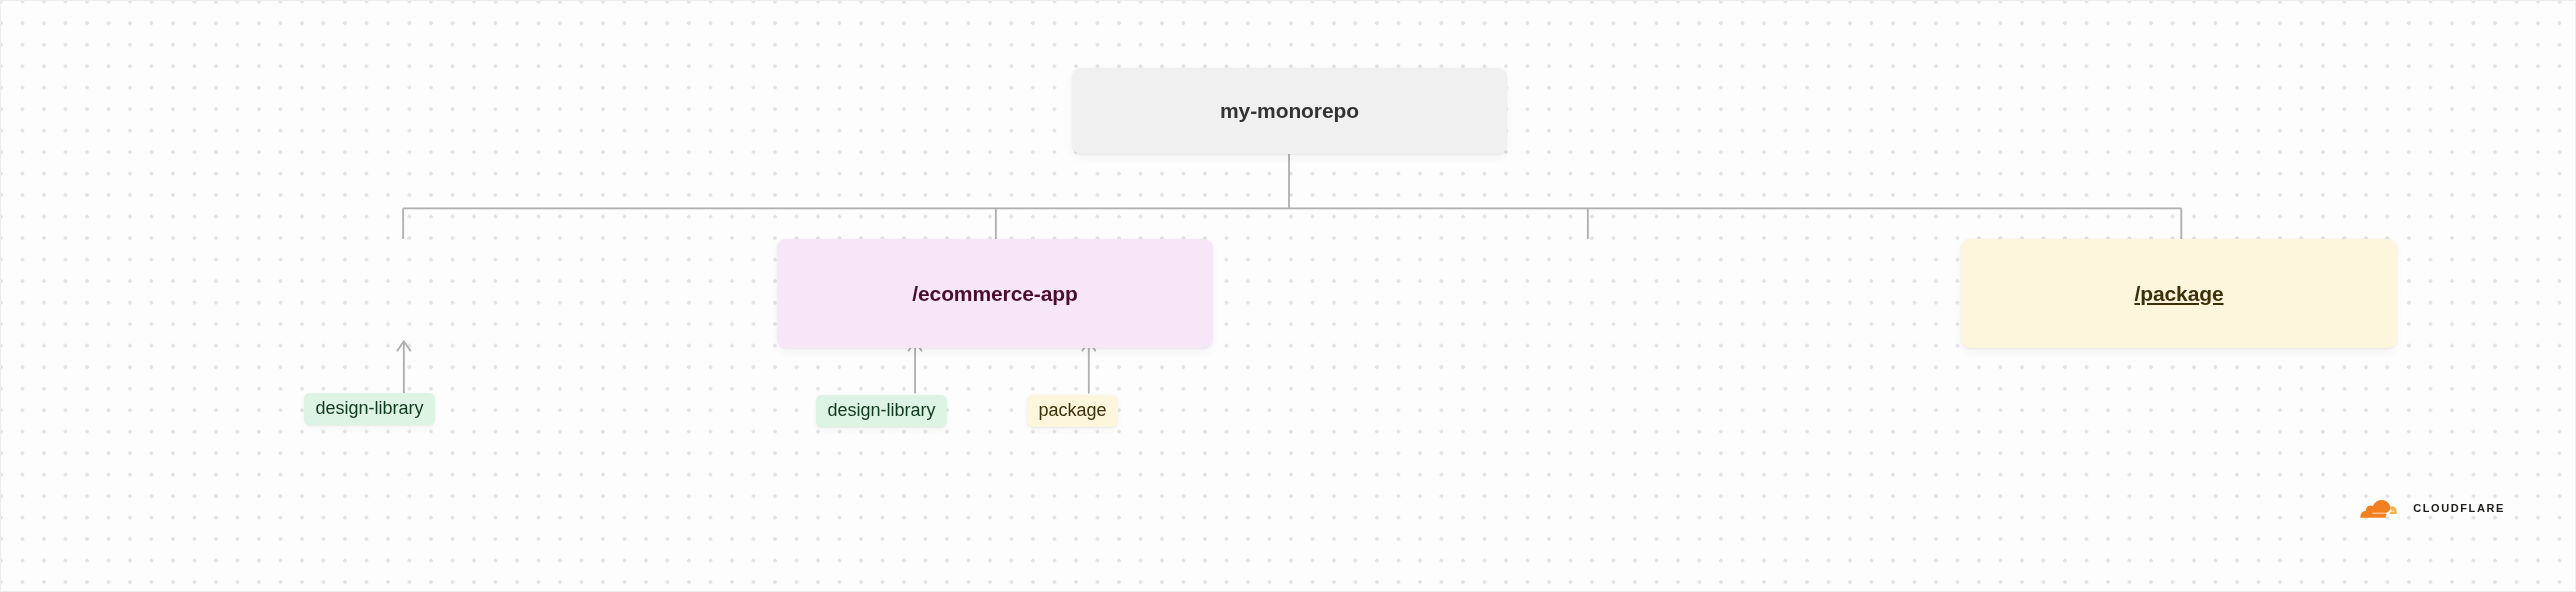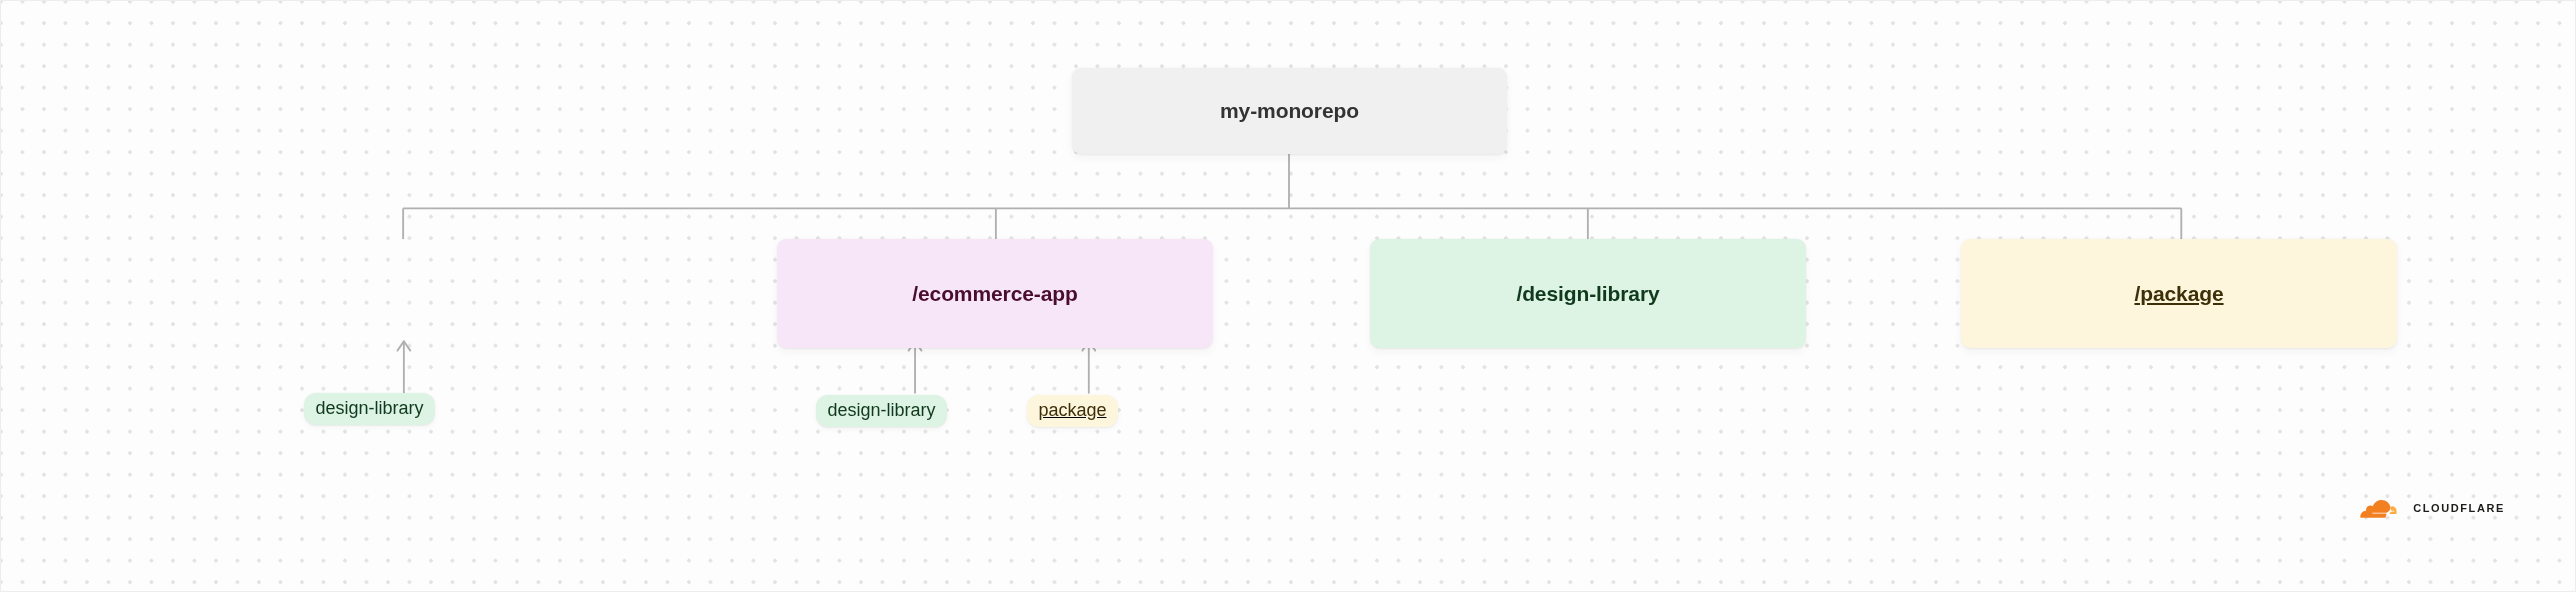--- a/index.html
+++ b/index.html
@@ -65,33 +65,33 @@
   .node.yellow     { background: #fdf6dd; }
   .node.yellow .node-label { color: #3d3008; text-decoration: underline; }
 
   
   .pill {
     position: absolute;
     box-sizing: border-box;
     display: flex;
     align-items: center;
     justify-content: center;
-    border-radius: 12px;
+    border-radius: 6px;
     height: 31.5px;
     padding: 0 11.4px;
     box-shadow: 0 0.7px 1.4px rgba(0,0,0,0.05), 0 2.1px 6.4px rgba(0,0,0,0.04);
   }
   .pill-label {
     font-size: 18px;
     font-weight: normal;
     white-space: nowrap;
   }
   .pill.green  { background: #ddf3e4; }
   .pill.green .pill-label  { color: #103a1d; }
-  .pill.yellow { background: #fdf6dd; text-decoration: underline; }
+  .pill.yellow { background: #fdf6dd; }
   .pill.yellow .pill-label { color: #3d3008; }
 
   
   #cf-logo {
     position: absolute;
     display: flex;
     align-items: center;
     gap: 7.2px;
   }
   #cf-logo .cf-word {
@@ -134,23 +134,20 @@
 
   <div class="node root" style="left:1071px; top:67px; width:435px; height:86px;">
     <span class="node-label">my-monorepo</span>
   </div>
 
 
   <div class="node pink" style="left:776px; top:238px; width:436px; height:109px;">
     <span class="node-label">/ecommerce-app</span>
   </div>
 
-  <div class="node green" style="left:1369px; top:238px; width:436px; height:109px;">
-    <span class="node-label">/design-library</span>
-  </div>
 
   <div class="node yellow" style="left:1960px; top:238px; width:436px; height:109px;">
     <span class="node-label">/package</span>
   </div>
 
   <div class="pill green" style="left:303px; top:392px;">
     <span class="pill-label">design-library</span>
   </div>
 
   <div class="pill green" style="left:815px; top:394px;">

